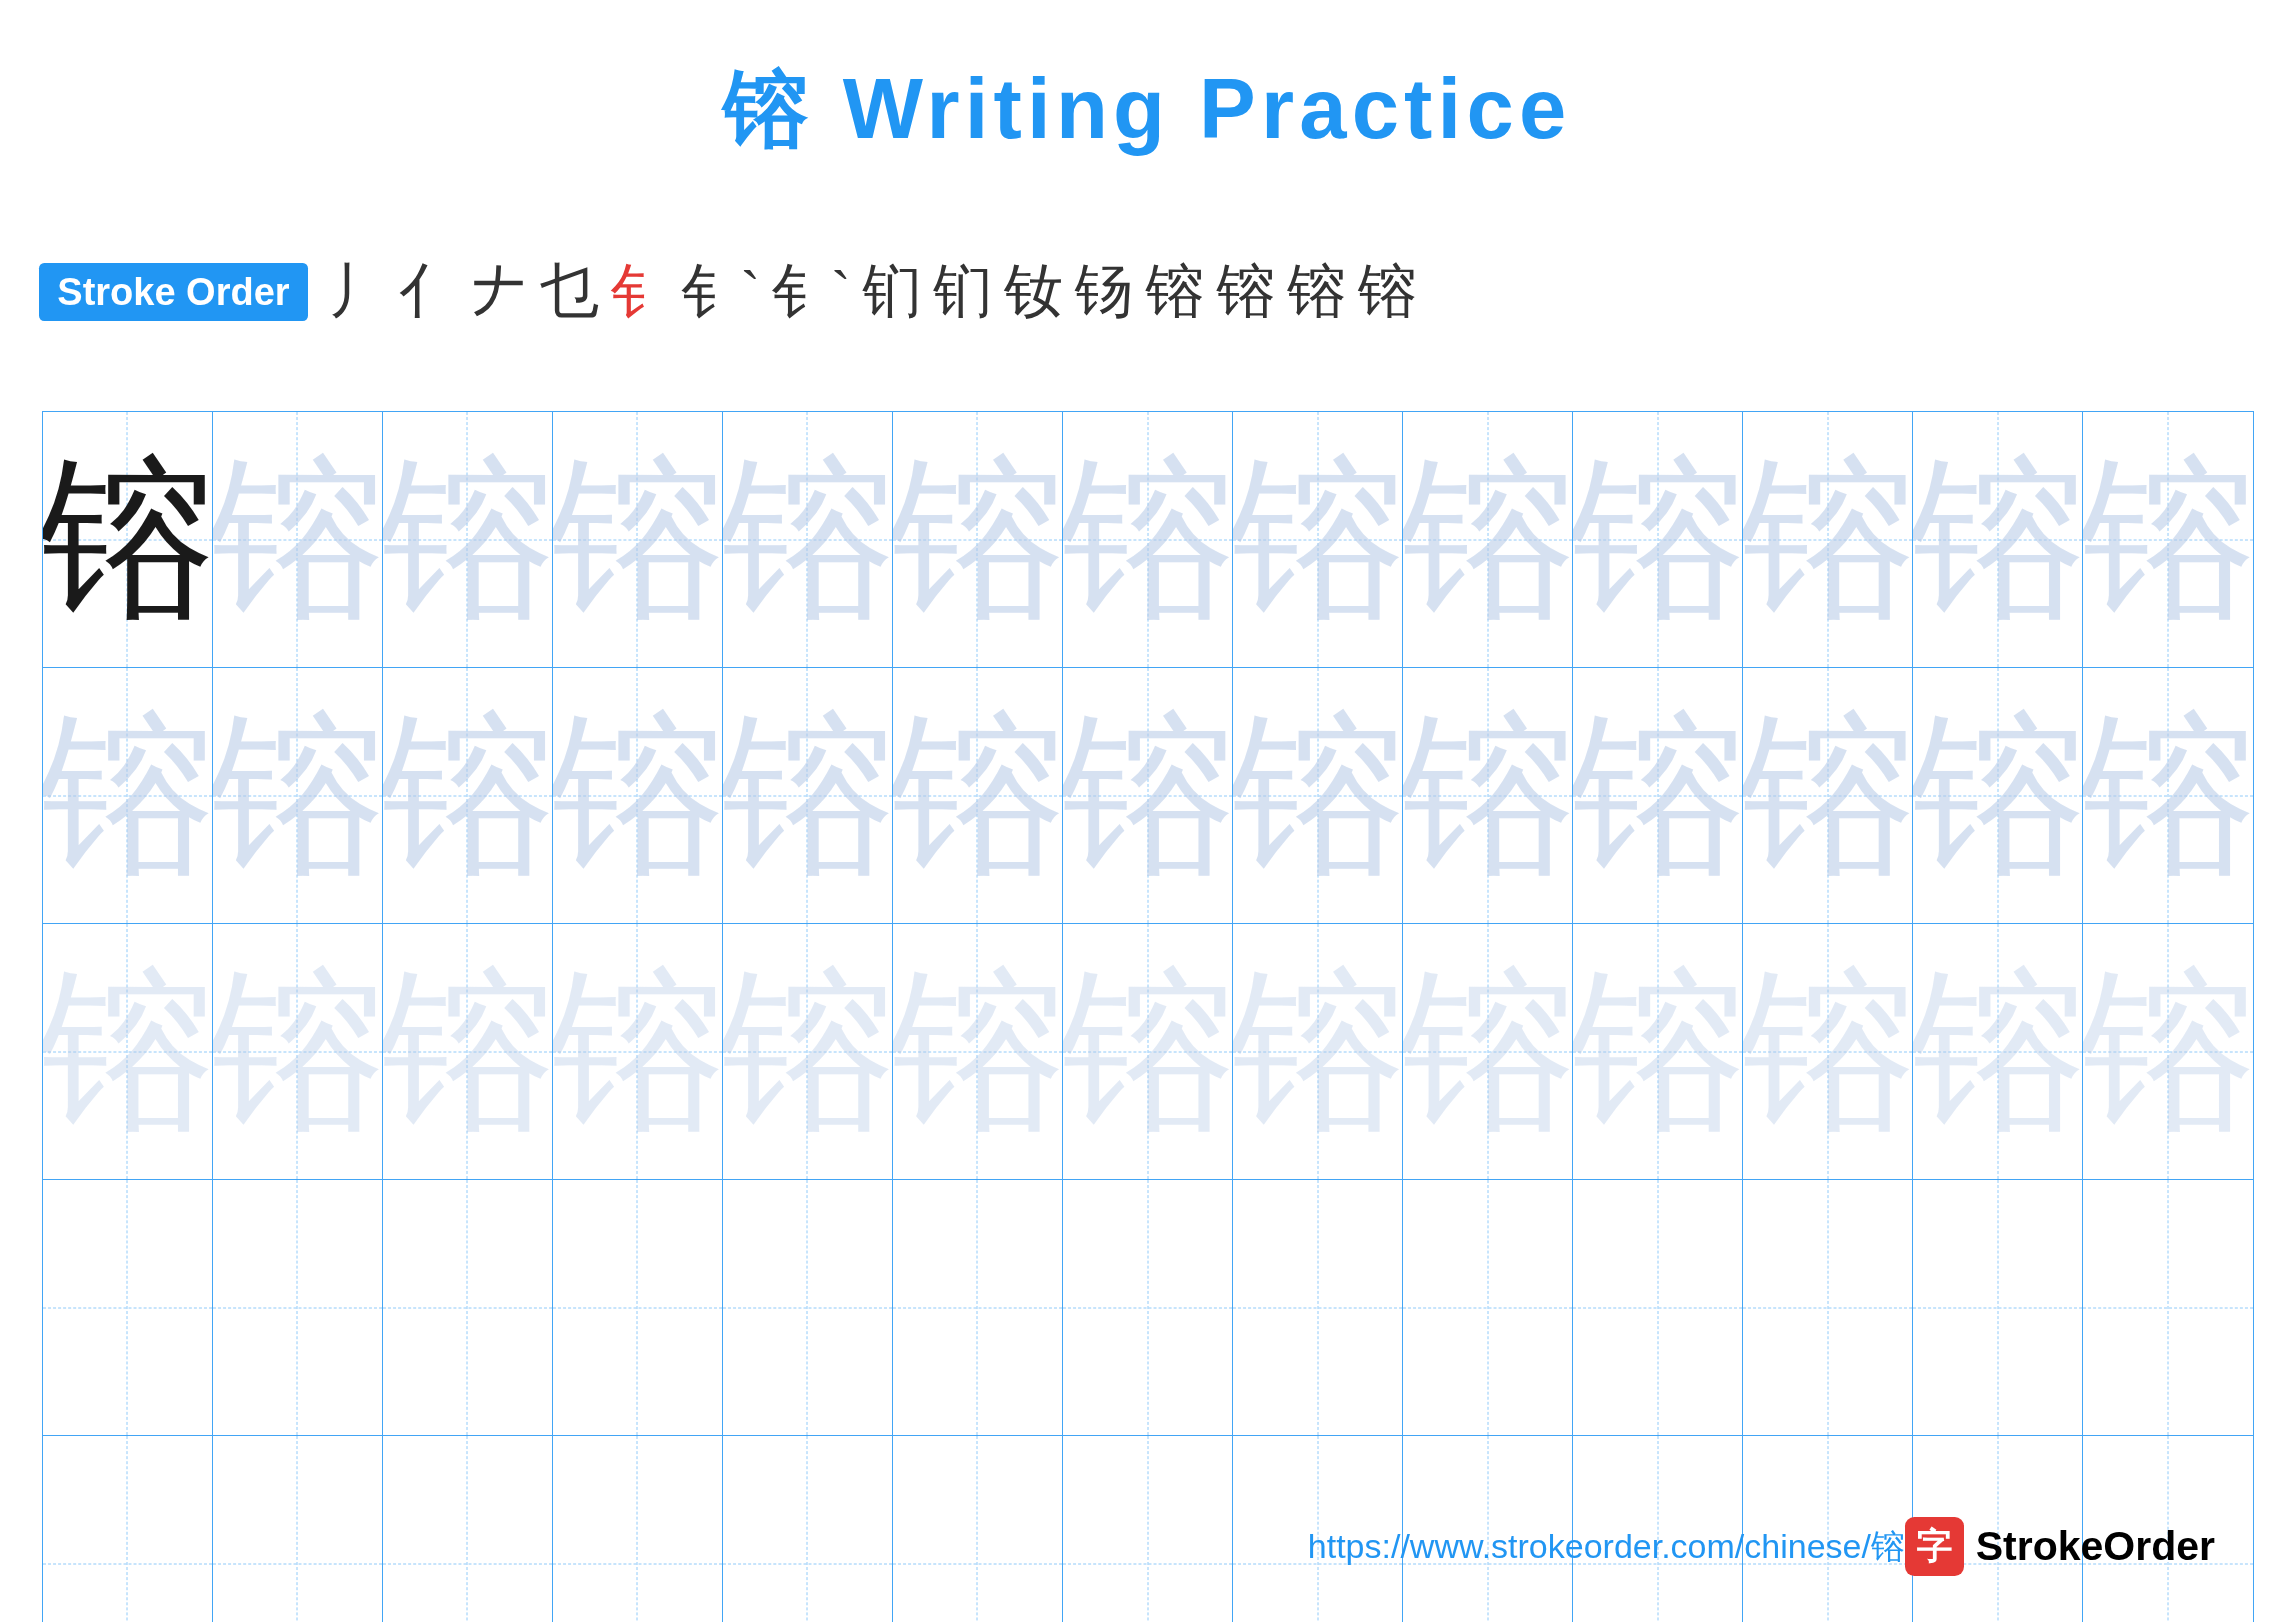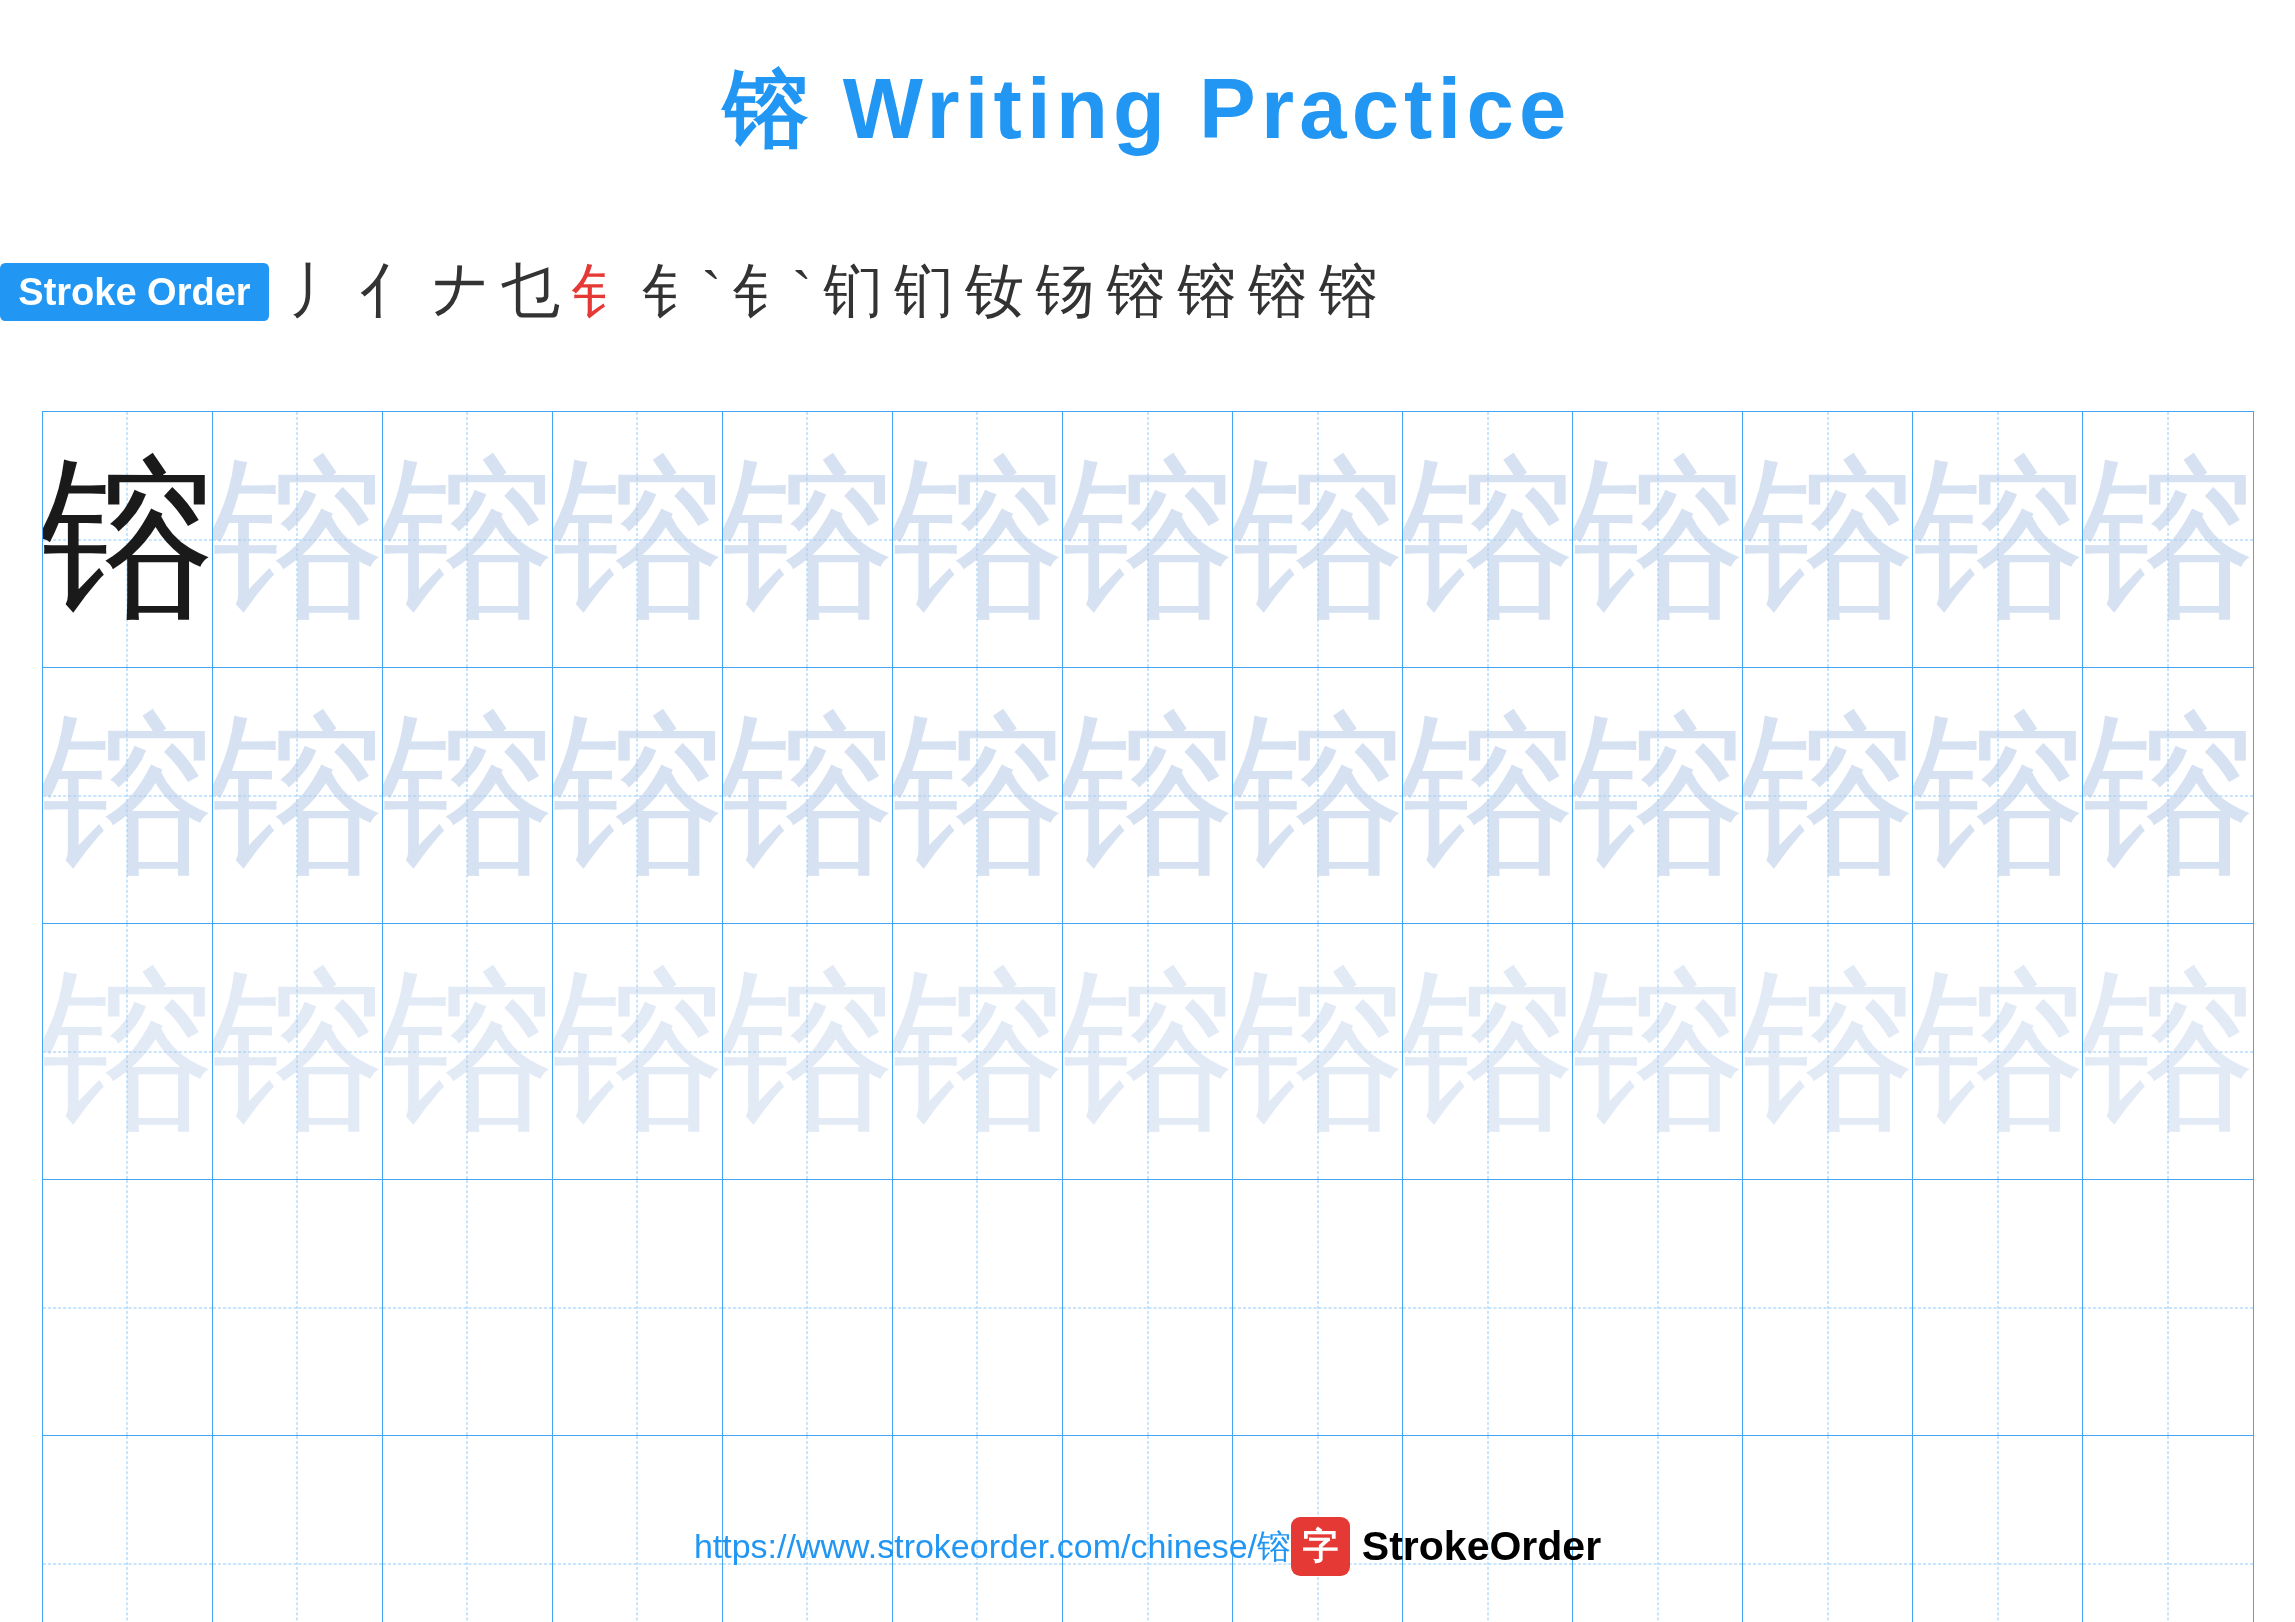--- a/index.html
+++ b/index.html
@@ -31,20 +31,21 @@
       color: #2196F3;
       letter-spacing: 5.2px;
     }
 
     .stroke-order-row {
       display: flex;
       align-items: center;
       margin-top: 39px;
       margin-bottom: 33px;
       gap: 0px;
+      padding-left: 39px;
       width: 100%;
     }
 
     .stroke-order-badge {
       background: #2196F3;
       color: white;
       font-size: 38px;
       font-weight: bold;
       padding: 7.9px 18.3px;
       border-radius: 5.2px;
@@ -143,21 +144,21 @@
       color: rgba(180, 200, 230, 0.38);
     }
 
     .footer {
       position: absolute;
       bottom: 46px;
       left: 0;
       right: 0;
       display: flex;
       align-items: center;
-      justify-content: center;
+      justify-content: flex-end;
       padding: 0 80px;
     }
 
     .footer-url {
       color: #2196F3;
       font-size: 34px;
     }
 
     .footer-logo {
       display: flex;

